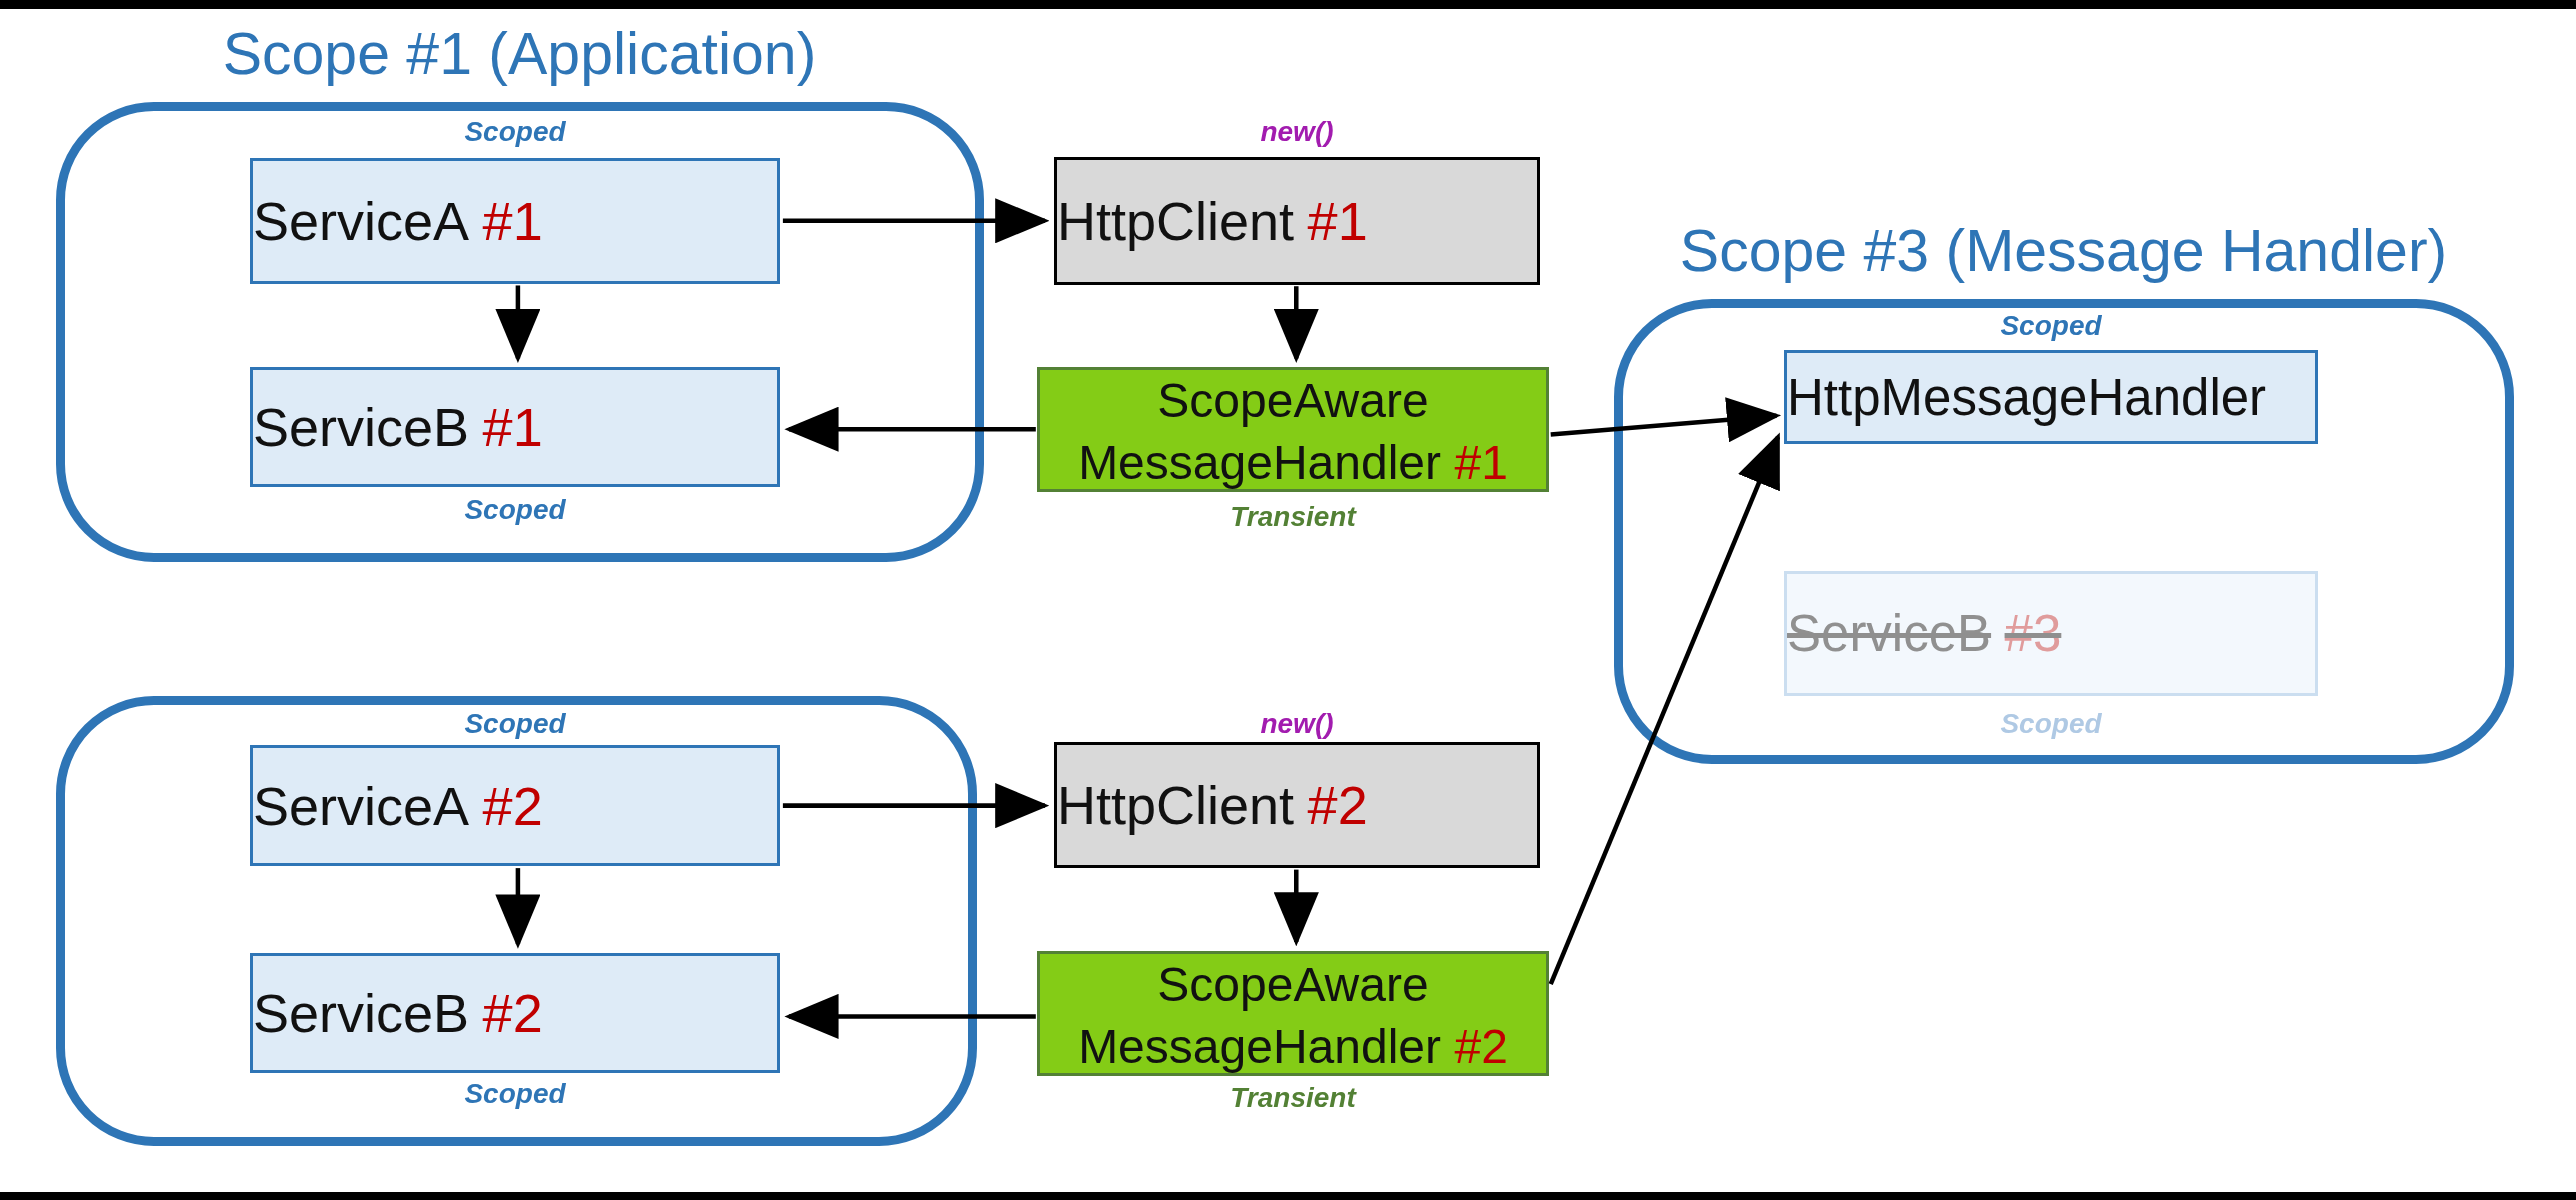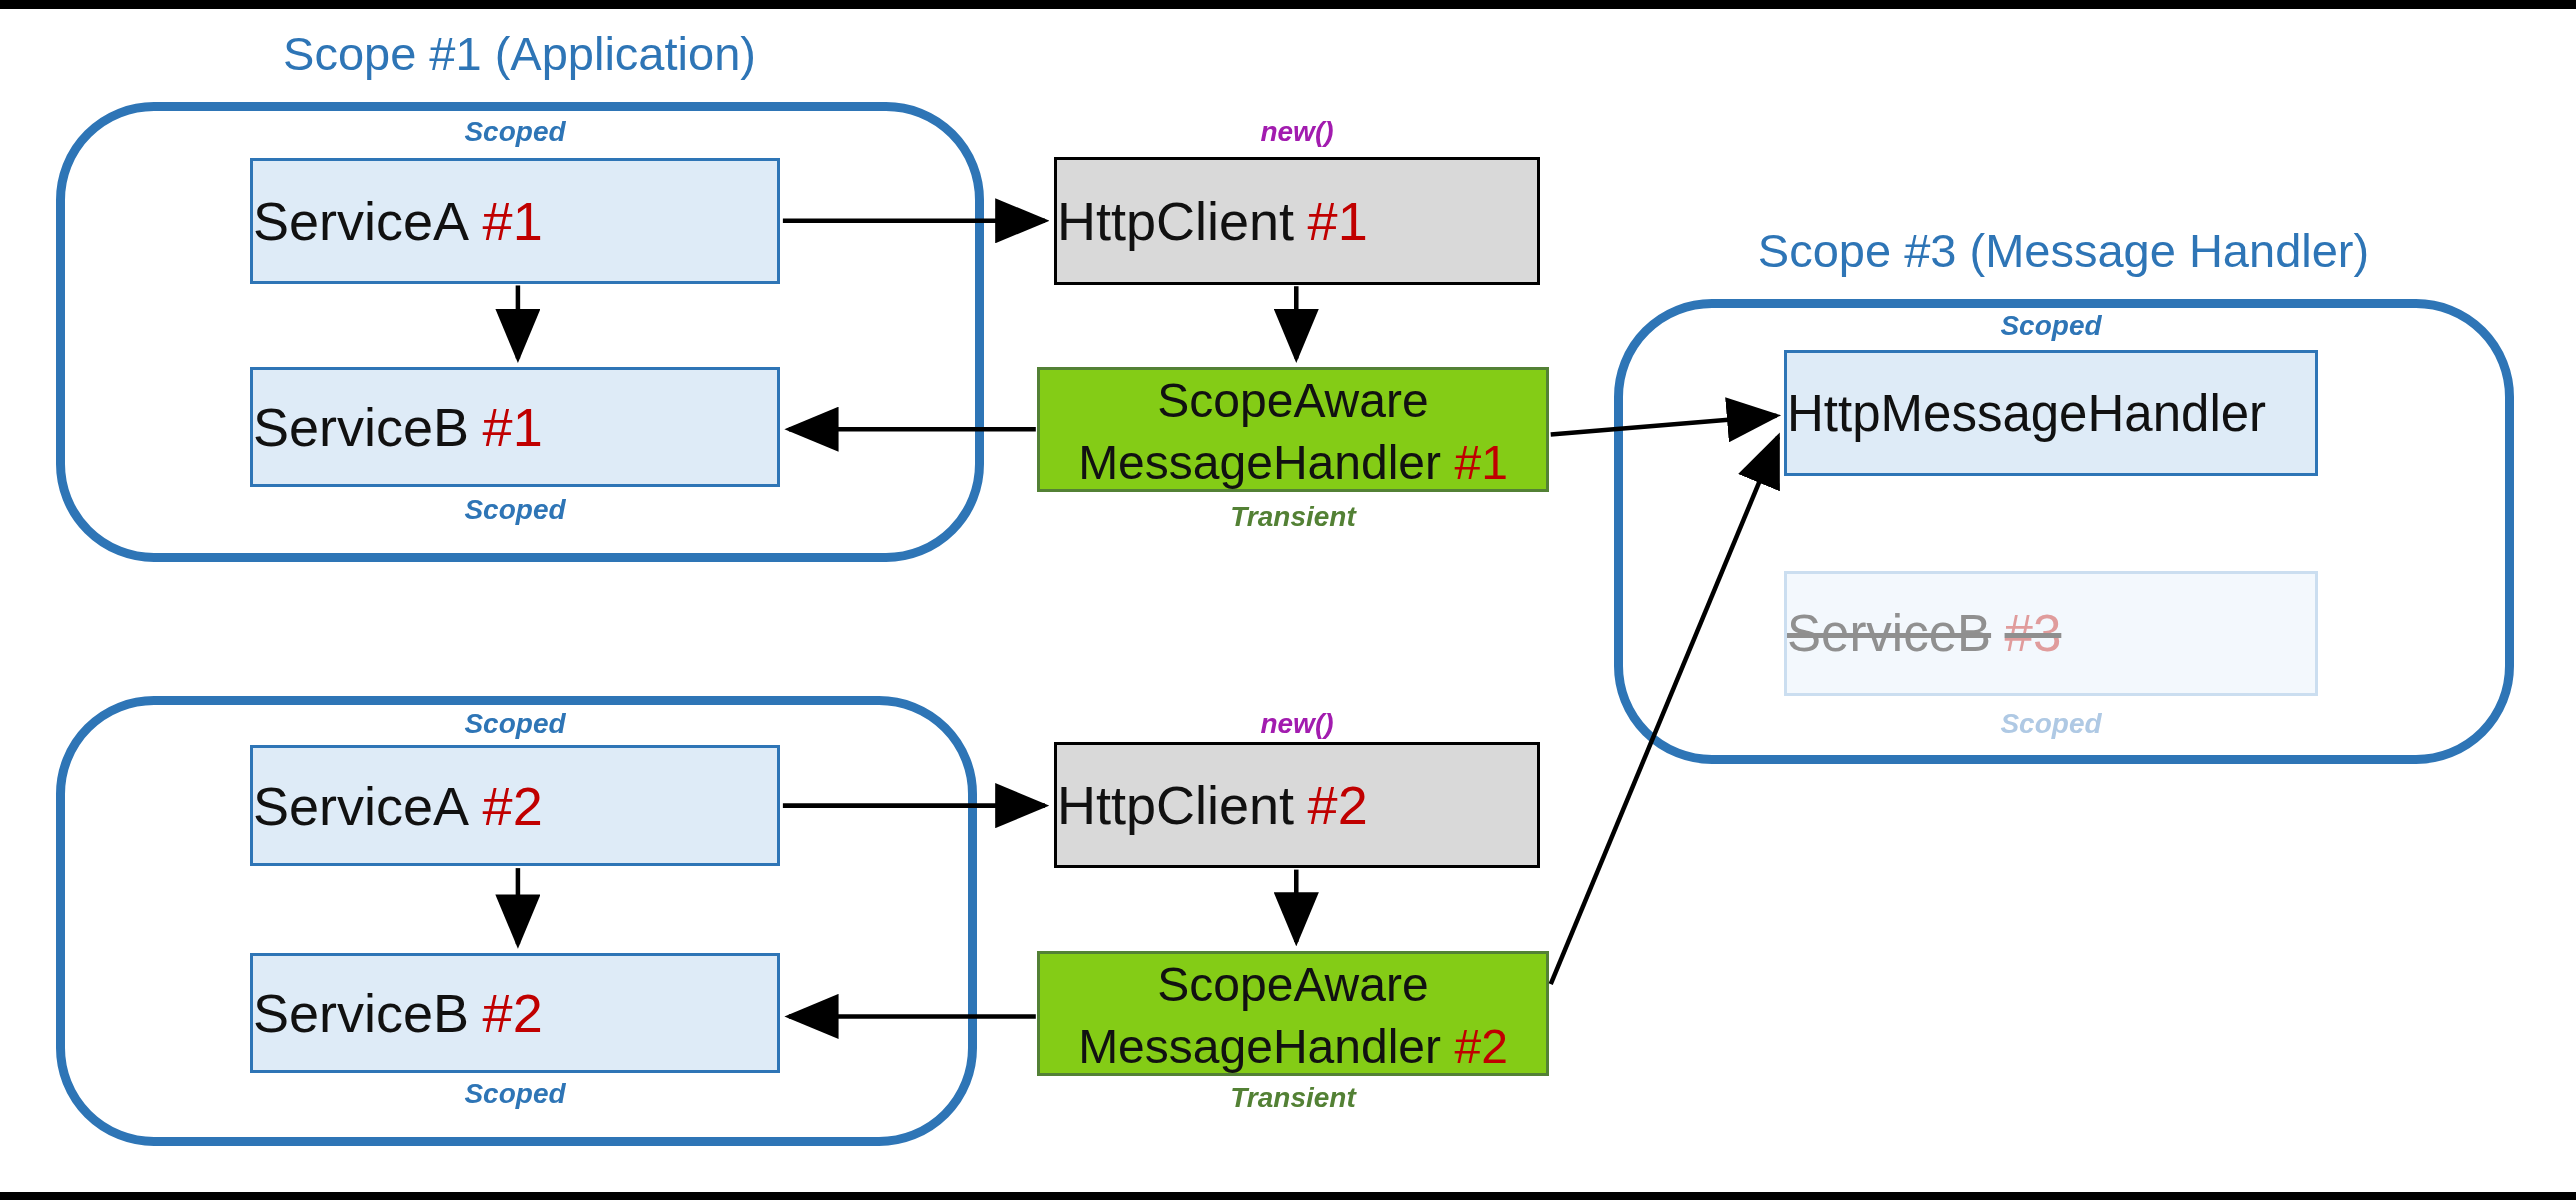--- a/index.html
+++ b/index.html
@@ -13,21 +13,21 @@
 
   .scope{
     position:absolute;border:9px solid #2E75B6;border-radius:98px;background:transparent;
     box-sizing:border-box;
   }
   #scope1{left:56px;top:102px;width:928px;height:460px;}
   #scope2{left:56px;top:696px;width:921px;height:450px;}
   #scope3{left:1614px;top:299px;width:900px;height:465px;}
 
   .scope-title{
-    position:absolute;font-size:47px;color:#2E75B6;text-align:center;white-space:nowrap;
+    position:absolute;font-size:59px;color:#2E75B6;text-align:center;white-space:nowrap;
     line-height:68px;
   }
   #title1{left:68px;width:903px;top:19.6px;}
   #title2{left:68px;width:903px;top:614px;}
   #title3{left:1612px;width:903px;top:217px;}
 
   .lifetime{
     position:absolute;font-size:28px;font-style:italic;font-weight:700;text-align:center;
     line-height:44px;white-space:nowrap;
   }
@@ -65,21 +65,21 @@
   .node.ghost .inst{color:#E09C9C;}
 
   #serviceA1{left:250px;top:158px;width:530px;height:126px;}
   #serviceB1{left:250px;top:367px;width:530px;height:120px;}
   #serviceA2{left:250px;top:745px;width:530px;height:121px;}
   #serviceB2{left:250px;top:953px;width:530px;height:120px;}
   #client1{left:1054px;top:157px;width:486px;height:128px;}
   #client2{left:1054px;top:742px;width:486px;height:126px;}
   #handler1{left:1037px;top:367px;width:512px;height:125px;}
   #handler2{left:1037px;top:951px;width:512px;height:125px;}
-  #hmh{left:1784px;top:350px;width:534px;height:126px;}
+  #hmh{left:1784px;top:350px;width:534px;height:94px;}
   #serviceB3{left:1784px;top:571px;width:534px;height:125px;}
 
   #arrow-layer{position:absolute;left:0;top:0;pointer-events:none;}
 </style>
 </head>
 <body>
 
 <div id="stage">
 
   <div class="bar top"></div>

